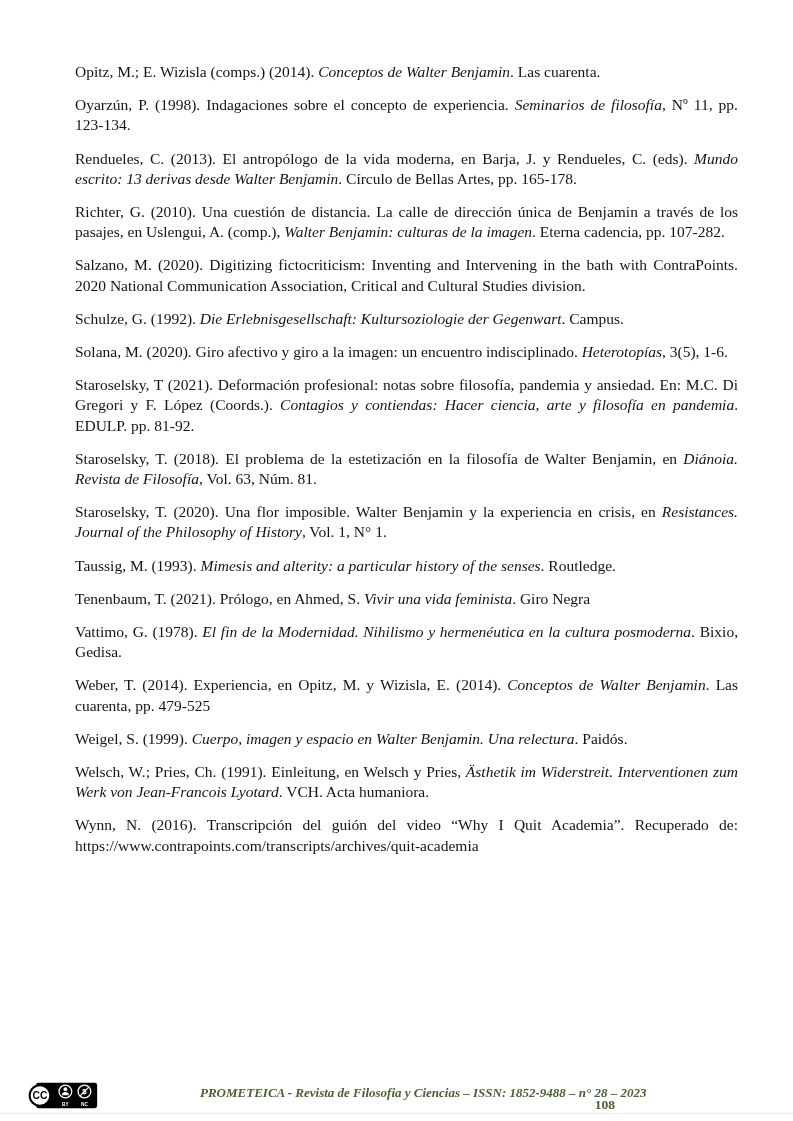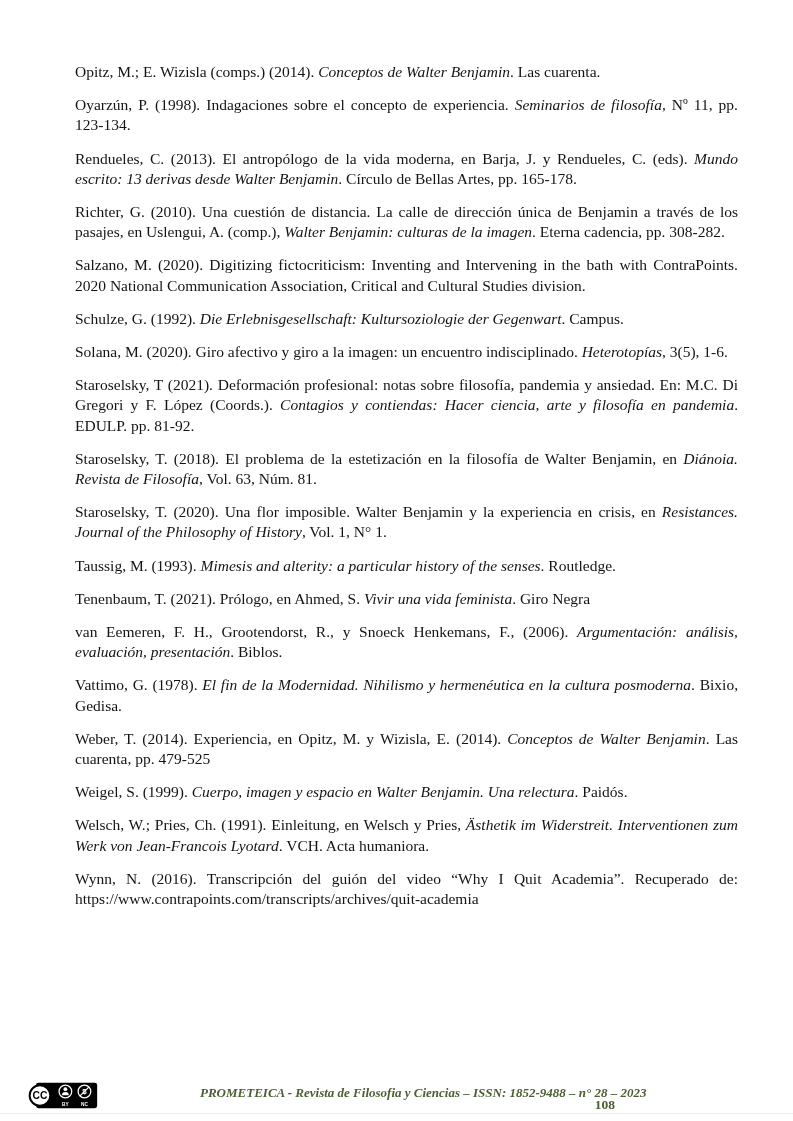--- a/index.html
+++ b/index.html
@@ -66,30 +66,29 @@
     background: #ebebeb;
   }
 </style>
 </head>
 <body>
 
 <div class="refs">
     <p class="ref"><span>Opitz, M.; E. Wizisla (comps.) (2014). </span><span class="it">Conceptos de Walter Benjamin</span><span>. Las cuarenta.</span></p>
     <p class="ref"><span>Oyarzún, P. (1998). Indagaciones sobre el concepto de experiencia. </span><span class="it">Seminarios de filosofía</span><span>, Nº 11, pp. 123-134.</span></p>
     <p class="ref"><span>Rendueles, C. (2013). El antropólogo de la vida moderna, en Barja, J. y Rendueles, C. (eds). </span><span class="it">Mundo escrito: 13 derivas desde Walter Benjamin</span><span>. Círculo de Bellas Artes, pp. 165-178.</span></p>
-    <p class="ref"><span>Richter, G. (2010). Una cuestión de distancia. La calle de dirección única de Benjamin a través de los pasajes, en Uslengui, A. (comp.), </span><span class="it">Walter Benjamin: culturas de la imagen</span><span>. Eterna cadencia, pp. 308-282.</span></p>
+    <p class="ref"><span>Richter, G. (2010). Una cuestión de distancia. La calle de dirección única de Benjamin a través de los pasajes, en Uslengui, A. (comp.), </span><span class="it">Walter Benjamin: culturas de la imagen</span><span>. Eterna cadencia, pp. 107-282.</span></p>
     <p class="ref"><span>Salzano, M. (2020). Digitizing fictocriticism: Inventing and Intervening in the bath with ContraPoints. 2020 National Communication Association, Critical and Cultural Studies division.</span></p>
     <p class="ref"><span>Schulze, G. (1992). </span><span class="it">Die Erlebnisgesellschaft: Kultursoziologie der Gegenwart</span><span>. Campus.</span></p>
     <p class="ref"><span>Solana, M. (2020). Giro afectivo y giro a la imagen: un encuentro indisciplinado. </span><span class="it">Heterotopías</span><span>, 3(5), 1-6.</span></p>
     <p class="ref"><span>Staroselsky, T (2021). Deformación profesional: notas sobre filosofía, pandemia y ansiedad. En: M.C. Di Gregori y F. López (Coords.). </span><span class="it">Contagios y contiendas: Hacer ciencia, arte y filosofía en pandemia</span><span>. EDULP. pp. 81-92.</span></p>
     <p class="ref"><span>Staroselsky, T. (2018). El problema de la estetización en la filosofía de Walter Benjamin, en </span><span class="it">Diánoia. Revista de Filosofía</span><span>, Vol. 63, Núm. 81.</span></p>
     <p class="ref"><span>Staroselsky, T. (2020). Una flor imposible. Walter Benjamin y la experiencia en crisis, en </span><span class="it">Resistances. Journal of the Philosophy of History</span><span>, Vol. 1, N° 1.</span></p>
     <p class="ref"><span>Taussig, M. (1993). </span><span class="it">Mimesis and alterity: a particular history of the senses</span><span>. Routledge.</span></p>
     <p class="ref"><span>Tenenbaum, T. (2021). Prólogo, en Ahmed, S. </span><span class="it">Vivir una vida feminista</span><span>. Giro Negra</span></p>
-    <p class="ref"><span>van Eemeren, F. H., Grootendorst, R., y Snoeck Henkemans, F., (2006). </span><span class="it">Argumentación: análisis, evaluación, presentación</span><span>. Biblos.</span></p>
     <p class="ref"><span>Vattimo, G. (1978). </span><span class="it">El fin de la Modernidad. Nihilismo y hermenéutica en la cultura posmoderna</span><span>. Bixio, Gedisa.</span></p>
     <p class="ref"><span>Weber, T. (2014). Experiencia, en Opitz, M. y Wizisla, E. (2014). </span><span class="it">Conceptos de Walter Benjamin</span><span>. Las cuarenta, pp. 479-525</span></p>
     <p class="ref"><span>Weigel, S. (1999). </span><span class="it">Cuerpo, imagen y espacio en Walter Benjamin. Una relectura</span><span>. Paidós.</span></p>
     <p class="ref"><span>Welsch, W.; Pries, Ch. (1991). Einleitung, en Welsch y Pries, </span><span class="it">Ästhetik im Widerstreit. Interventionen zum Werk von Jean-Francois Lyotard</span><span>. VCH. Acta humaniora.</span></p>
     <p class="ref"><span>Wynn, N. (2016). Transcripción del guión del video “Why I Quit Academia”. Recuperado de: </span><span class="nw">https://www.contrapoints.com/transcripts/archives/quit-academia</span></p>
   </div>
 
 <div class="footer">
   <svg class="cc-badge" width="70" height="27" viewBox="0 0 88 34" xmlns="http://www.w3.org/2000/svg">
     <rect x="10" y="1" width="77" height="32" rx="3" fill="#000000"></rect>

